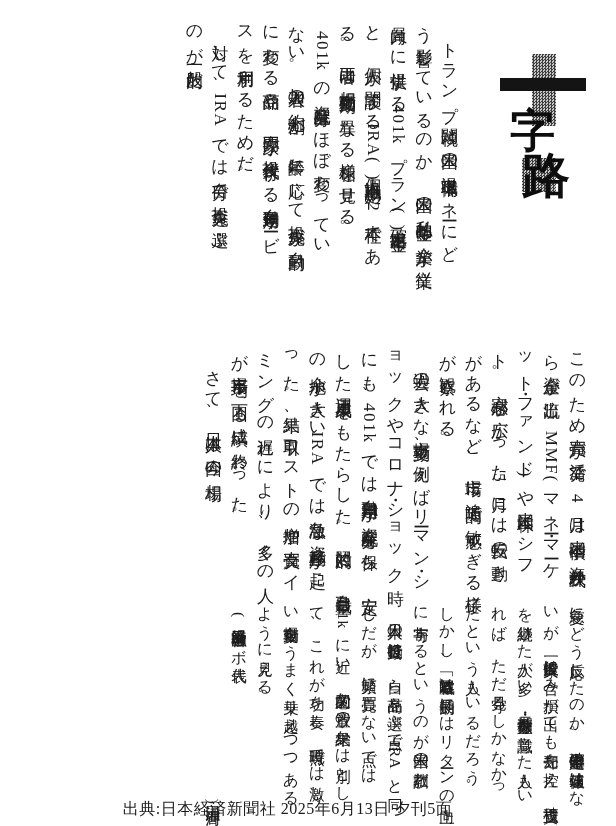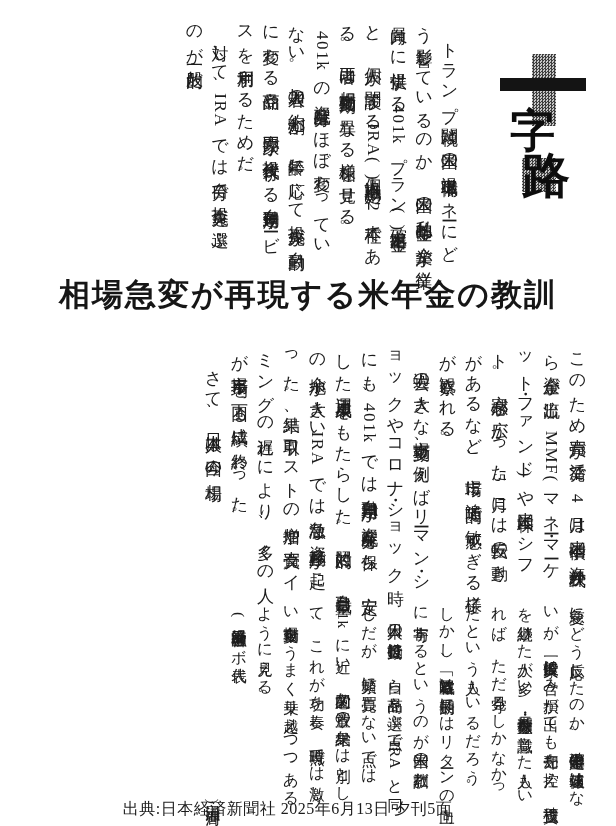--- a/index.html
+++ b/index.html
@@ -94,21 +94,20 @@
 
     <div class="logo">
       <div class="cross-v checker"></div>
       <div class="cross-h"></div>
       <div class="gray-box checker"></div>
       <div class="logo-ji">字</div>
       <div class="logo-ro">路</div>
     </div>
   </div>
 
-  <h1 class="headline">相場急変が再現する米年金の教訓</h1>
 
   <div class="vtext row-a">
     <p class="cont">このため売買が活発で、4月は米国債や海外株式から資金が流出し、MMF(マネー・マーケット・ファンド)や米国株にシフト。安心感が広がった5月には反転の動きがあるなど、市場に追随的で敏感すぎる様子が観察される。</p>
     <p>過去の大きな市場変動、例えばリーマン・ショックやコロナ・ショック時にも、401kでは自動運用が資産配分を保ち、安定した運用成果をもたらした。対照的に、自己裁量の余地が大きいIRAでは急激な資産移動が起こった。結果、取引コストの増加や売買タイミングの遅れにより、多くの人が市場平均を下回る成績に終わった。</p>
     <p>さて、日本人は今回の相場</p>
   </div>
 
   <div class="vtext row-b">
     <p class="cont">急変にどう反応したのか。確定拠出年金の速報値はないが、一般投資家は含み損が出ても売却を控え、積立投資を継続した人が多い。長期・積立・分散を意識した人もいれば、ただ見守るしかなかったという人もいるだろう。しかし、「放置戦略」は長期的にはリターンの向上に寄与するというのが米国の教訓だ。</p>
     <p>日本人の投資行動は、自ら商品を選ぶ点でIRAと同じだが、頻繁に売買しない点では401kに近い。意図的か放置の結果かは別として、これが功を奏し、現時点では激しい市場変動をうまく乗り越えつつあるように見える。</p>

